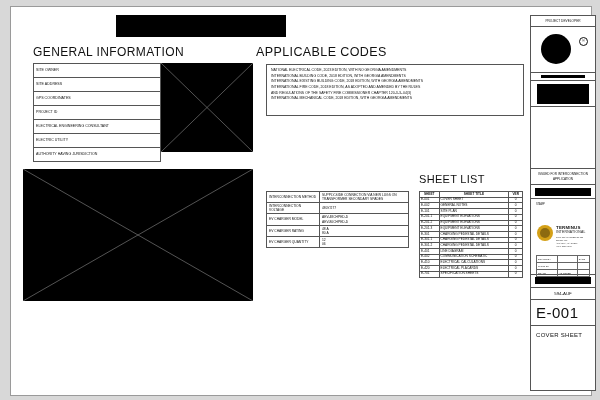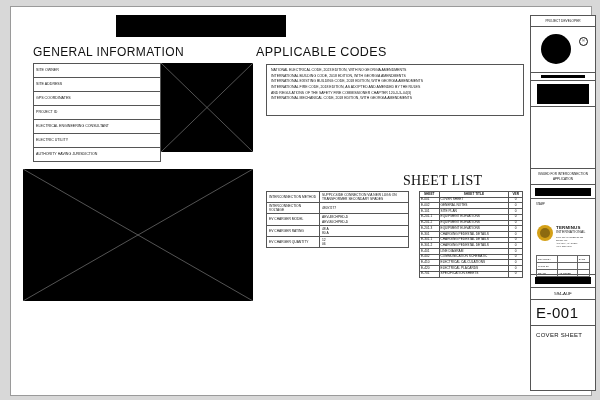--- a/index.html
+++ b/index.html
@@ -30,21 +30,21 @@
   
   #codes-title{position:absolute;left:245px;top:38px;font-size:12.5px;letter-spacing:.4px;color:#111;}
   #codes-box{position:absolute;left:255px;top:57px;width:258px;height:52px;border:0.6px solid #555;padding:3px 4px;box-sizing:border-box;}
   #codes-box div{font-size:3.5px;line-height:1.62;color:#111;white-space:nowrap;}
   
   #sys-title{position:absolute;left:255px;top:166px;font-size:11px;letter-spacing:.3px;color:#111;}
   #sys-table{position:absolute;left:255px;top:184px;width:143px;border-collapse:collapse;}
   #sys-table td{border:0.6px solid #555;font-size:3.3px;padding:1px 2px;color:#111;line-height:1.25;vertical-align:middle;}
   #sys-table td.k{width:48px;}
   
-  #sl-title{position:absolute;left:392px;top:166px;font-size:14px;letter-spacing:.3px;color:#111;font-family:Liberation Serif, serif;}
+  #sl-title{position:absolute;left:408px;top:166px;font-size:11px;letter-spacing:.3px;color:#111;}
   #sl-table{position:absolute;left:408px;top:184px;width:104px;border-collapse:collapse;}
   #sl-table th,#sl-table td{border:0.5px solid #555;font-size:3.2px;color:#111;line-height:1.1;padding:0.6px 1px;}
   #sl-table th{font-weight:bold;font-size:3.2px;}
   #sl-table .c-no{width:17px;}
   #sl-table .c-ti{width:70px;}
   #sl-table .c-ve{width:11px;text-align:center;}
   
   #tb{position:absolute;left:519px;top:8px;width:64px;height:374px;border:0.6px solid #555;background:#fff;}
   .tb-row{border-bottom:0.6px solid #555;box-sizing:border-box;}
   #tb-dev{height:11px;display:flex;align-items:center;justify-content:center;font-size:3.2px;color:#111;}

